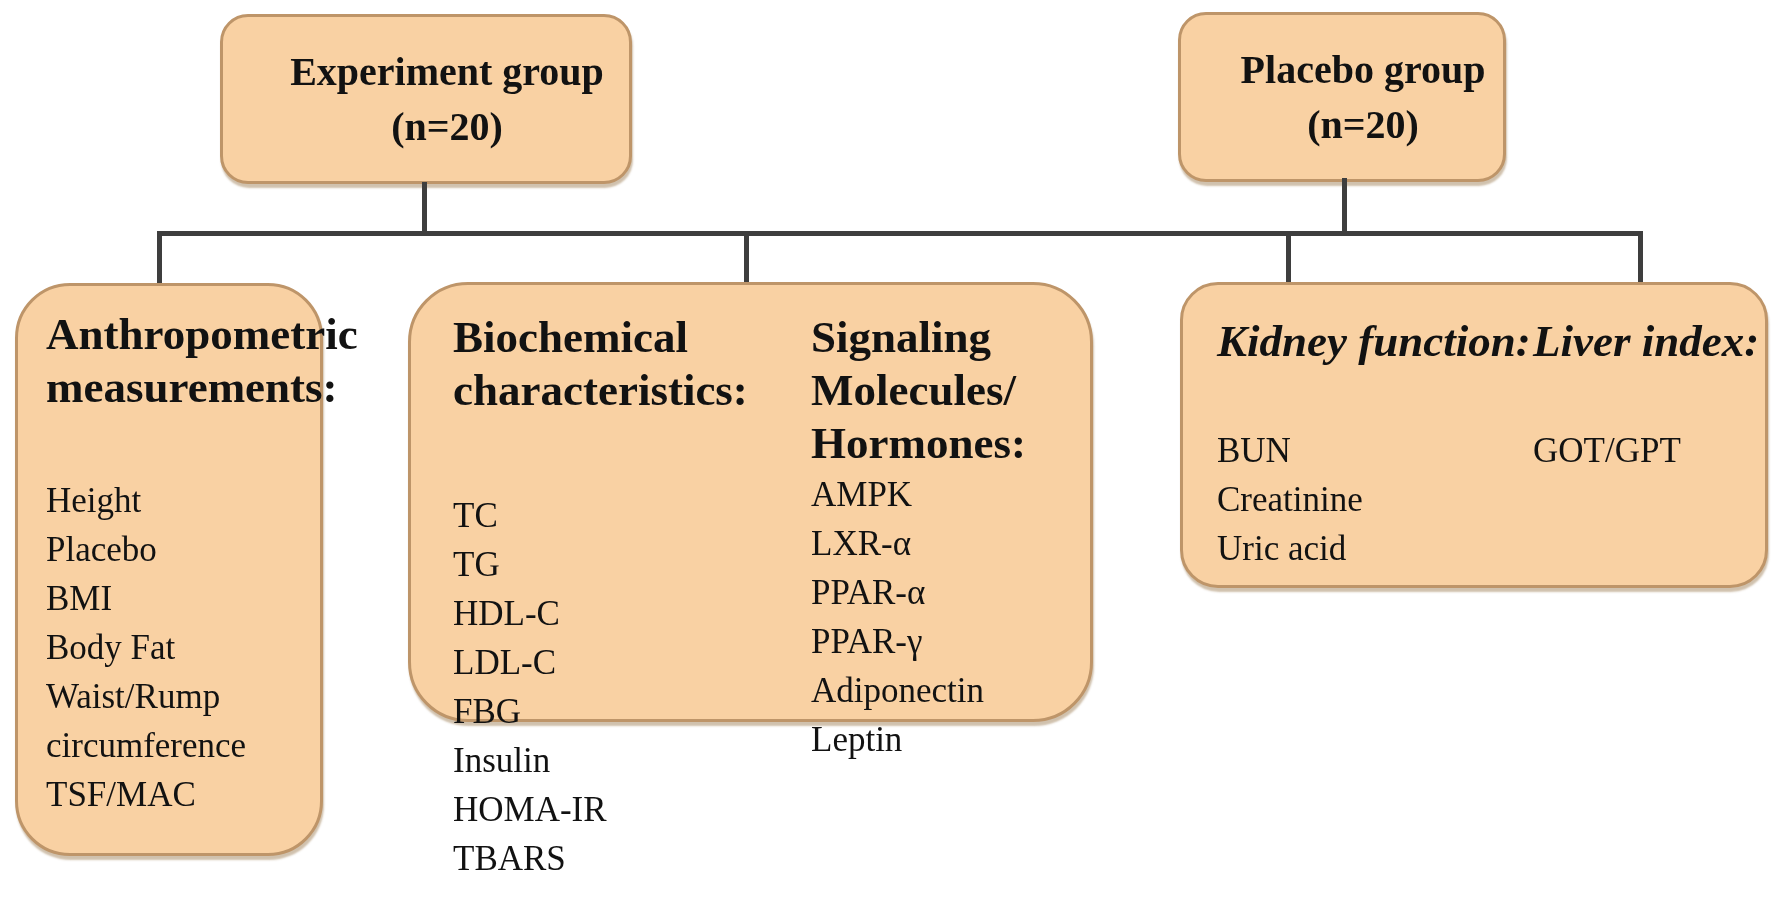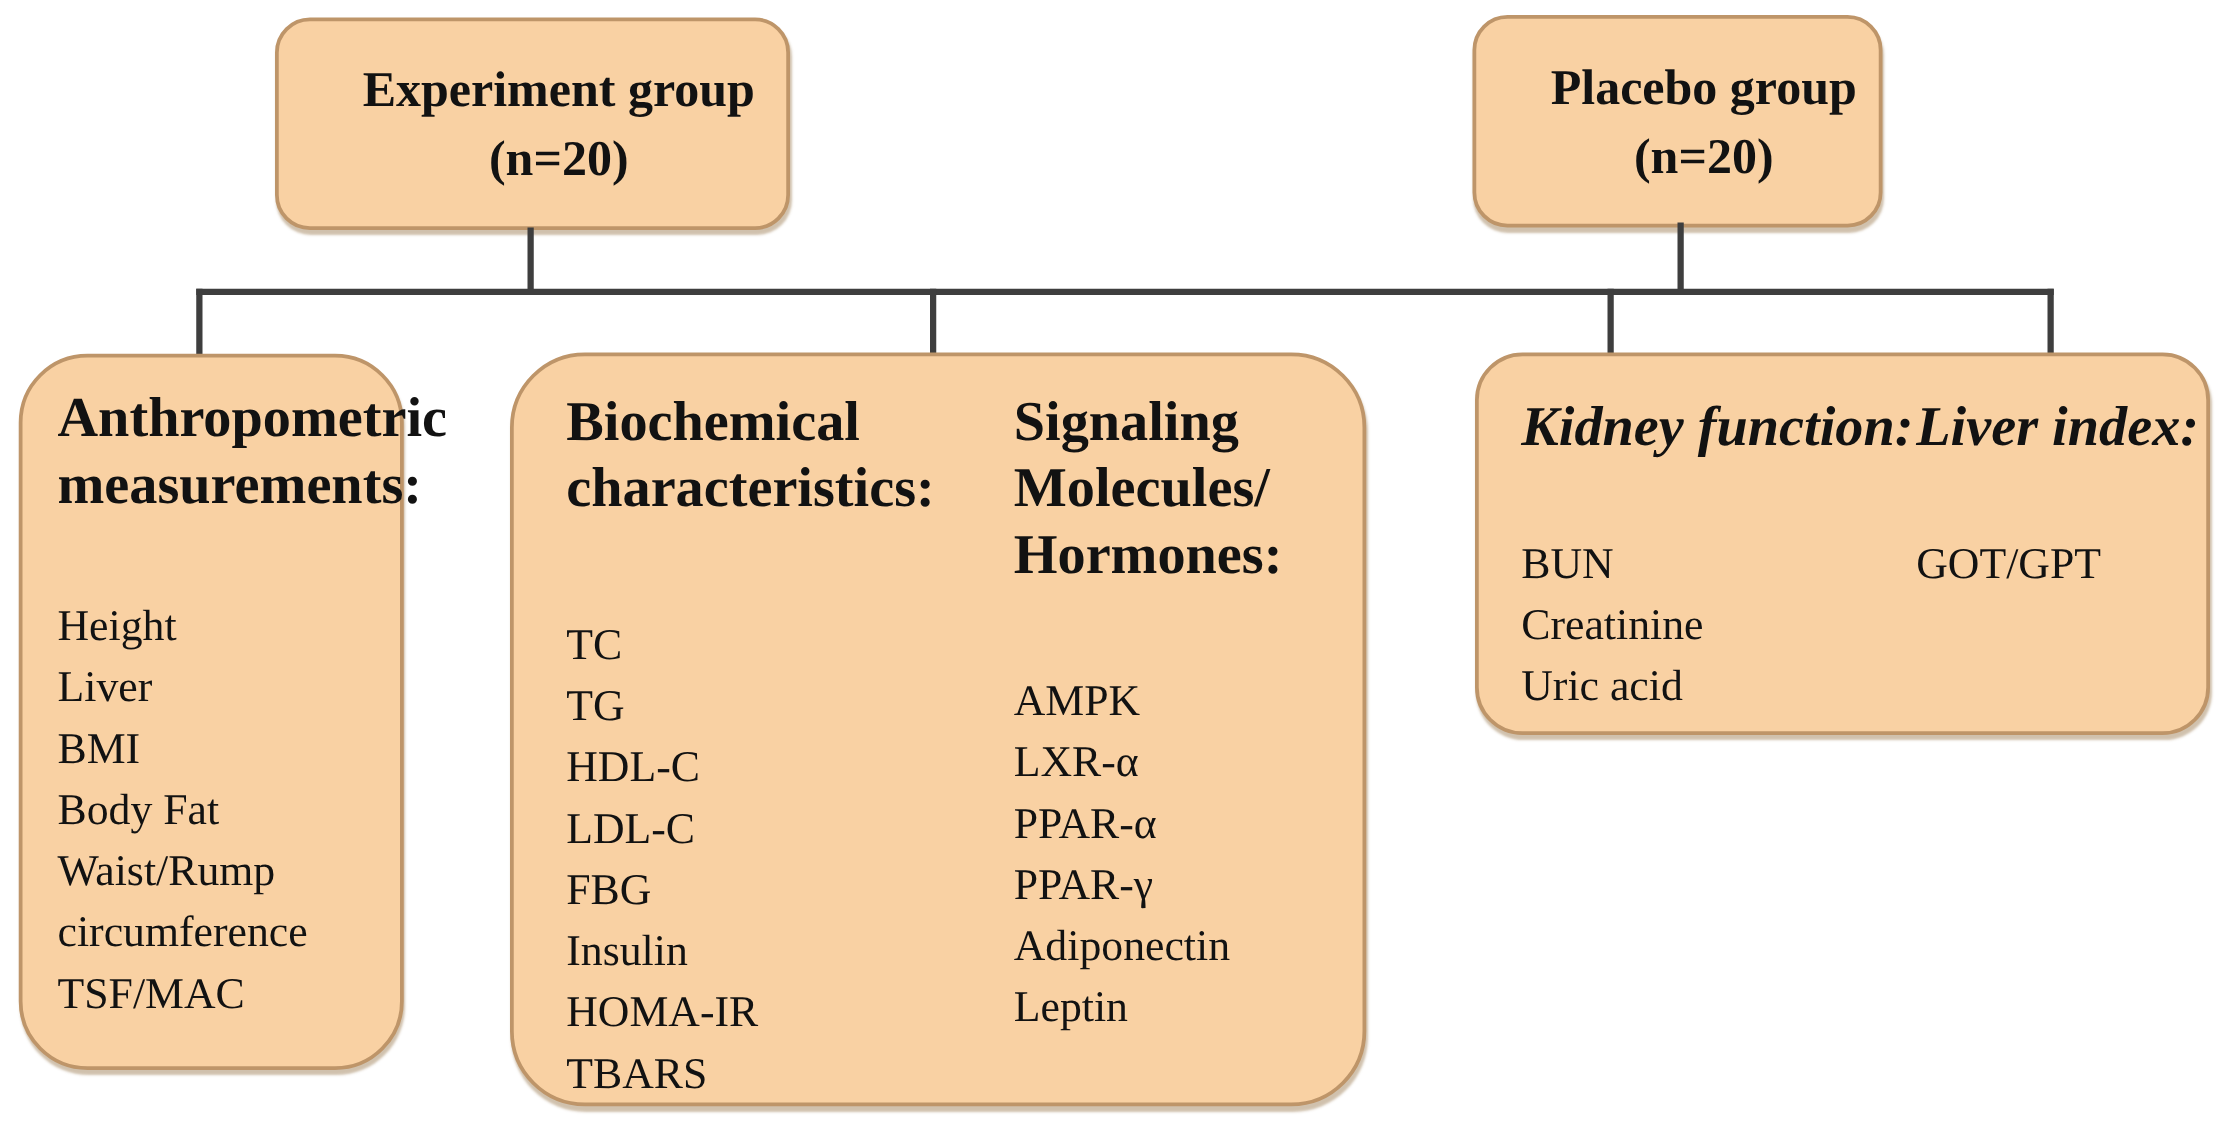--- a/index.html
+++ b/index.html
@@ -36,39 +36,39 @@
   #conn-left     { left:157px;  top:231px; width:5px;   height:55px; }
   #conn-mid      { left:744px;  top:231px; width:5px;   height:54px; }
   #conn-kidney1  { left:1286px; top:231px; width:5px;   height:54px; }
   #conn-kidney2  { left:1638px; top:231px; width:5px;   height:54px; }
 
   #panel-anthro {
     left:15px; top:283px; width:308px; height:573px;
     border-radius:55px; padding:22px 26px 0 28px;
   }
   #panel-bio {
-    left:408px; top:282px; width:685px; height:603px;
+    left:408px; top:282px; width:685px; height:440px;
     border-radius:60px; padding:26px 16px 0 42px;
     display:flex;
   }
   #panel-kidney {
     left:1180px; top:282px; width:588px; height:306px;
     border-radius:38px; padding:30px 16px 0 34px;
     display:flex;
   }
   .col1-bio { width:358px; flex:none; }
   .col2-bio { flex:1; }
   .col1-kid { width:316px; flex:none; }
   .col2-kid { flex:1; }
 
   .heading { font-weight:bold; font-size:45px; line-height:53px; }
   .hline   { white-space:nowrap; }
   .mb-anthro  { margin-bottom:62px; }
   .mb-bio1    { margin-bottom:74px; }
-  .mb-bio2    { margin-bottom:66px; }
+  .mb-bio2    { }
   .mb-kid     { margin-bottom:58px;font-style:italic; }
   .items { font-size:35px; line-height:49px; }
   .item  { }
 </style>
 </head>
 <body>
 
 <div class="canvas">
 
   <div class="node" id="node-experiment">
@@ -89,21 +89,21 @@
   <div class="connector" id="conn-kidney1"></div>
   <div class="connector" id="conn-kidney2"></div>
 
   <div class="panel" id="panel-anthro">
     <div class="heading mb-anthro">
         <div class="hline">Anthropometric</div>
         <div class="hline">measurements:</div>
       </div>
     <div class="items">
         <div class="item">Height</div>
-        <div class="item">Liver</div>
+        <div class="item">Placebo</div>
         <div class="item">BMI</div>
         <div class="item">Body Fat</div>
         <div class="item">Waist/Rump circumference</div>
         <div class="item">TSF/MAC</div>
       </div>
   </div>
 
   <div class="panel" id="panel-bio">
     <div class="col1-bio">
       <div class="heading mb-bio1">

